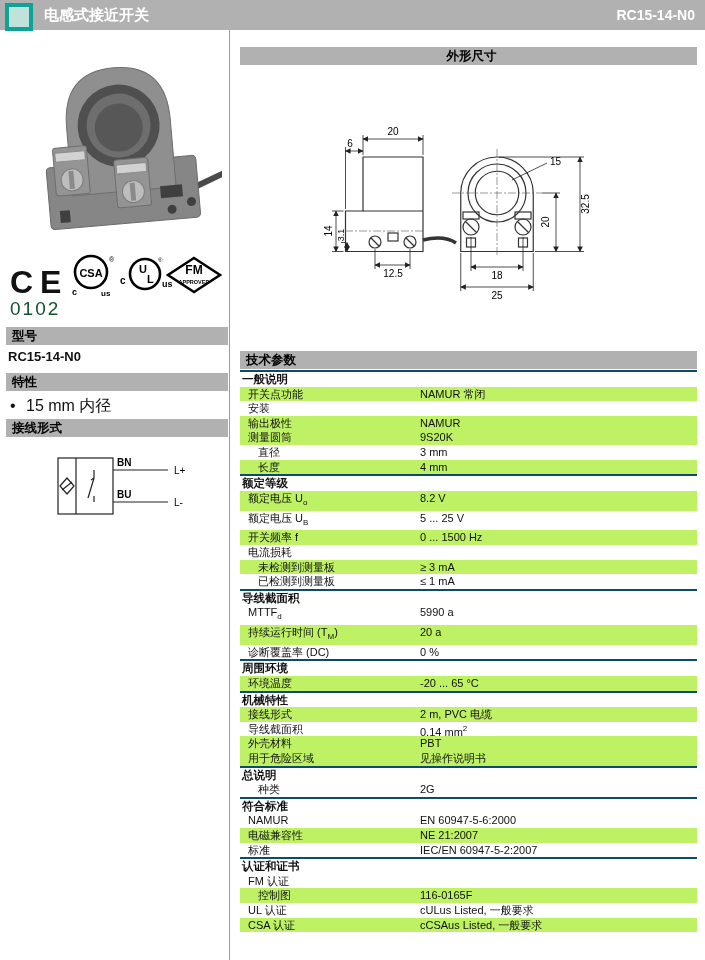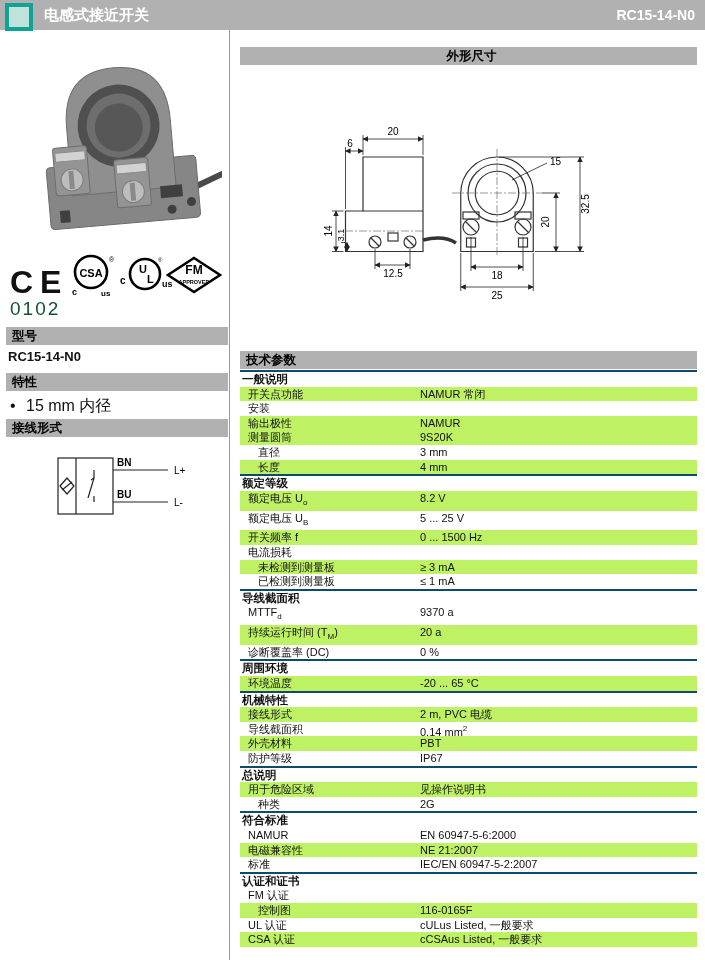--- a/index.html
+++ b/index.html
@@ -220,32 +220,31 @@
       <div class="srow i2"><span class="lab">直径</span><span class="val">3 mm</span></div>
       <div class="srow i2 shade"><span class="lab">长度</span><span class="val">4 mm</span></div>
       <div class="srow sec"><span class="lab">额定等级</span></div>
       <div class="srow i1 shade"><span class="lab">额定电压  U<sub>o</sub></span><span class="val">8.2 V</span></div>
       <div class="srow i1"><span class="lab">额定电压  U<sub>B</sub></span><span class="val">5 ... 25 V</span></div>
       <div class="srow i1 shade"><span class="lab">开关频率 f</span><span class="val">0 ... 1500 Hz</span></div>
       <div class="srow i1"><span class="lab">电流损耗</span><span class="val"></span></div>
       <div class="srow i2 shade"><span class="lab">未检测到测量板</span><span class="val">≥ 3 mA</span></div>
       <div class="srow i2"><span class="lab">已检测到测量板</span><span class="val">≤ 1 mA</span></div>
       <div class="srow sec"><span class="lab">导线截面积</span></div>
-      <div class="srow i1"><span class="lab">MTTF<sub>d</sub></span><span class="val">9370 a</span></div>
+      <div class="srow i1"><span class="lab">MTTF<sub>d</sub></span><span class="val">5990 a</span></div>
       <div class="srow i1 shade"><span class="lab">持续运行时间 (T<sub>M</sub>)</span><span class="val">20 a</span></div>
       <div class="srow i1"><span class="lab">诊断覆盖率 (DC)</span><span class="val">0 %</span></div>
       <div class="srow sec"><span class="lab">周围环境</span></div>
       <div class="srow i1 shade"><span class="lab">环境温度</span><span class="val">-20 ... 65 °C</span></div>
       <div class="srow sec"><span class="lab">机械特性</span></div>
       <div class="srow i1 shade"><span class="lab">接线形式</span><span class="val">2 m, PVC 电缆</span></div>
       <div class="srow i1"><span class="lab">导线截面积</span><span class="val">0.14 mm<sup>2</sup></span></div>
       <div class="srow i1 shade"><span class="lab">外壳材料</span><span class="val">PBT</span></div>
-      <div class="srow i1"><span class="lab">防护等级</span><span class="val">IP67</span></div>
+      <div class="srow i1 shade"><span class="lab">用于危险区域</span><span class="val">见操作说明书</span></div>
       <div class="srow sec"><span class="lab">总说明</span></div>
-      <div class="srow i1 shade"><span class="lab">用于危险区域</span><span class="val">见操作说明书</span></div>
       <div class="srow i2"><span class="lab">种类</span><span class="val">2G</span></div>
       <div class="srow sec"><span class="lab">符合标准</span></div>
       <div class="srow i1"><span class="lab">NAMUR</span><span class="val">EN 60947-5-6:2000<div>IEC 60947-5-6:1999</div></span></div>
       <div class="srow i1 shade"><span class="lab">电磁兼容性</span><span class="val">NE 21:2007</span></div>
       <div class="srow i1"><span class="lab">标准</span><span class="val">IEC/EN 60947-5-2:2007</span></div>
       <div class="srow sec"><span class="lab">认证和证书</span></div>
       <div class="srow i1"><span class="lab">FM 认证</span><span class="val"></span></div>
       <div class="srow i2 shade"><span class="lab">控制图</span><span class="val">116-0165F</span></div>
       <div class="srow i1"><span class="lab">UL 认证</span><span class="val">cULus Listed, 一般要求</span></div>
       <div class="srow i1 shade"><span class="lab">CSA 认证</span><span class="val">cCSAus Listed, 一般要求</span></div>

